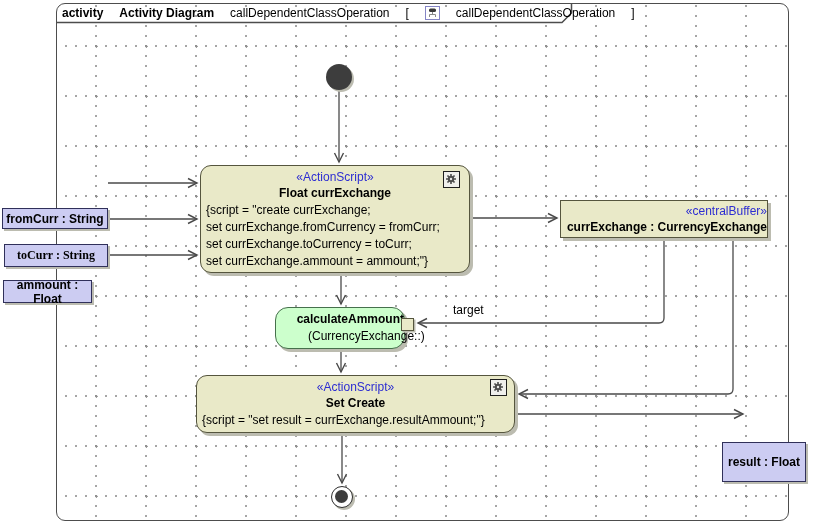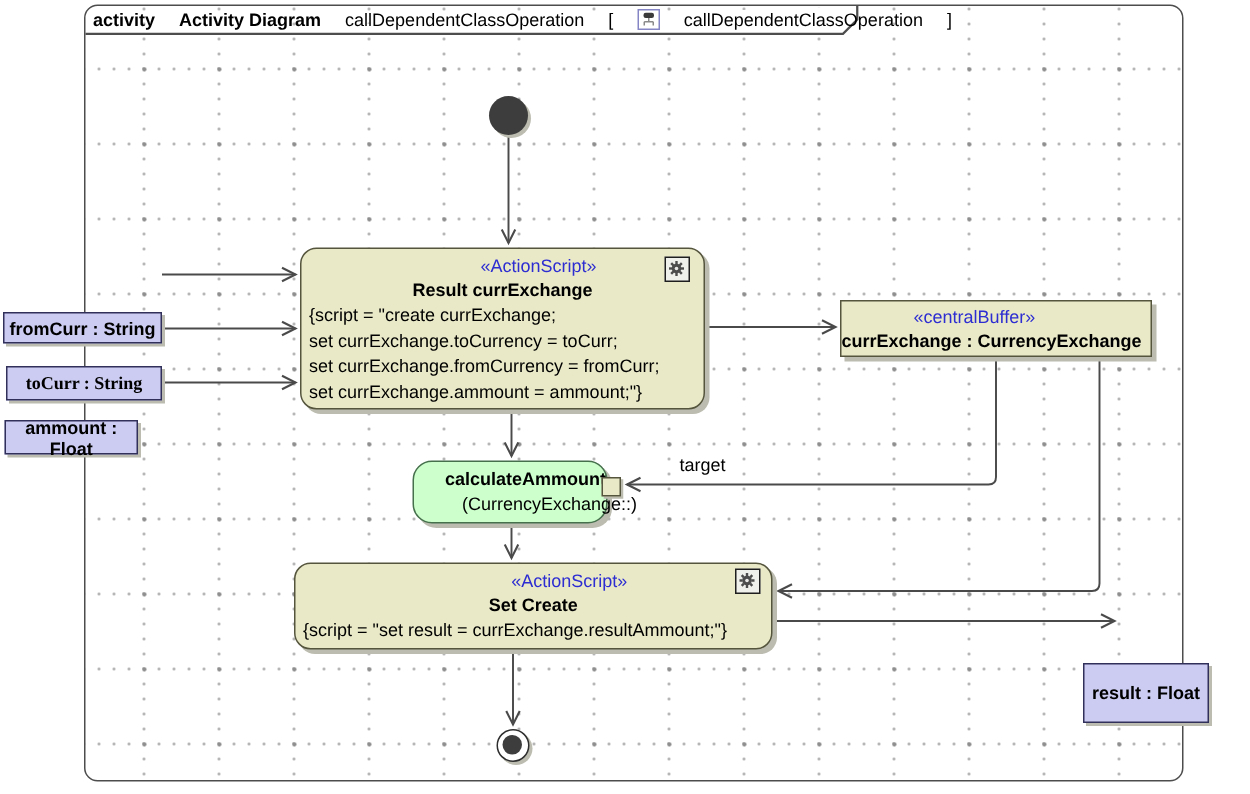--- a/index.html
+++ b/index.html
@@ -31,27 +31,27 @@
   .edge{stroke:var(--edge);stroke-width:1.3;fill:none;}
   .tab-outline{stroke:#4d4d4d;stroke-width:1.5;fill:#ffffff;}
   
   .node{position:absolute;box-sizing:border-box;}
   .action{
     background:var(--action-fill);border:1.5px solid var(--action-border);
     border-radius:11px;box-shadow:3px 3px 0 var(--shadow);text-align:center;
   }
   .buffer{
     background:var(--action-fill);border:1.5px solid var(--action-border);
-    box-shadow:3px 3px 0 var(--shadow);text-align:left;
+    box-shadow:3px 3px 0 var(--shadow);text-align:right;
   }
   .call{
     background:var(--call-fill);border:1.5px solid var(--call-border);
     border-radius:13px;box-shadow:3px 3px 0 var(--shadow);text-align:right;
   }
-  .stereo{color:var(--stereotype-text);line-height:16px;padding-top:3px;margin-left:48px;}
+  .stereo{color:var(--stereotype-text);line-height:16px;padding-top:3px;}
   .title{font-weight:bold;line-height:17px;}
   .script{text-align:left;padding:0 5px;line-height:17px;}
   .gear{
     position:absolute;width:17px;height:17px;border:1.2px solid #1e1e1e;
     background:#efefec;box-sizing:border-box;
   }
   .pin{
     position:absolute;left:401px;top:318px;width:13px;height:13px;
     background:var(--action-fill);border:1.2px solid var(--action-border);
     box-shadow:1.5px 1.5px 0 var(--shadow);box-sizing:border-box;
@@ -121,25 +121,25 @@
       </svg>
   </span>
   <span>callDependentClassOperation</span>
   <span>]</span>
 </div>
 
 <div class="initial-node"></div>
 
 <div id="create-action" class="node action">
   <div class="stereo">«ActionScript»</div>
-  <div class="title">Result currExchange</div>
+  <div class="title">Float currExchange</div>
   <div class="script">
     <div>{script = "create currExchange;</div>
+    <div>set currExchange.fromCurrency = fromCurr;</div>
     <div>set currExchange.toCurrency = toCurr;</div>
-    <div>set currExchange.fromCurrency = fromCurr;</div>
     <div>set currExchange.ammount = ammount;"}</div>
   </div>
 </div>
 <div class="gear" style="left:443px;top:171px;">
   <svg width="14" height="14" viewBox="0 0 14 14">
     <circle cx="7" cy="7" r="3.2" fill="#4c4c4c"></circle>
     <g stroke="#4c4c4c" stroke-width="1.6">
       <line x1="10" y1="7" x2="12" y2="7"></line>
         <line x1="9.12" y1="9.12" x2="10.54" y2="10.54"></line>
       <line x1="7" y1="10" x2="7" y2="12"></line>

